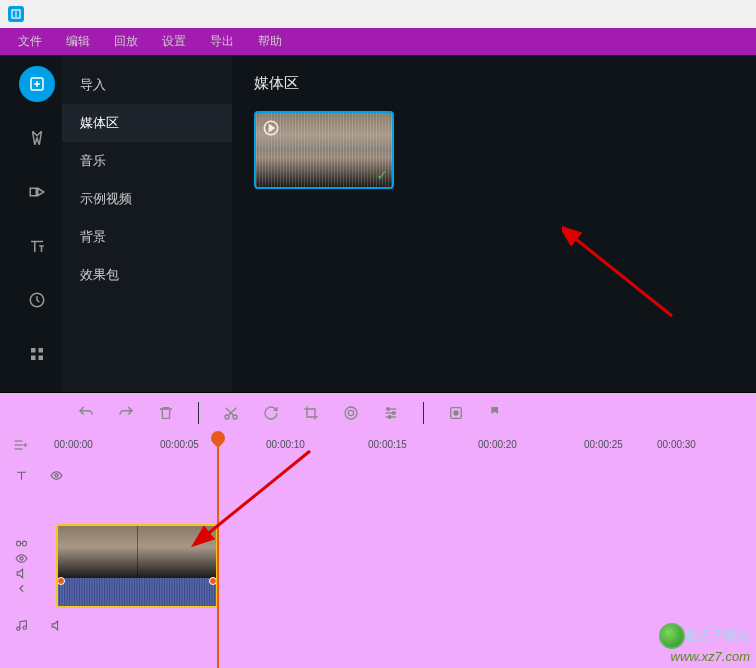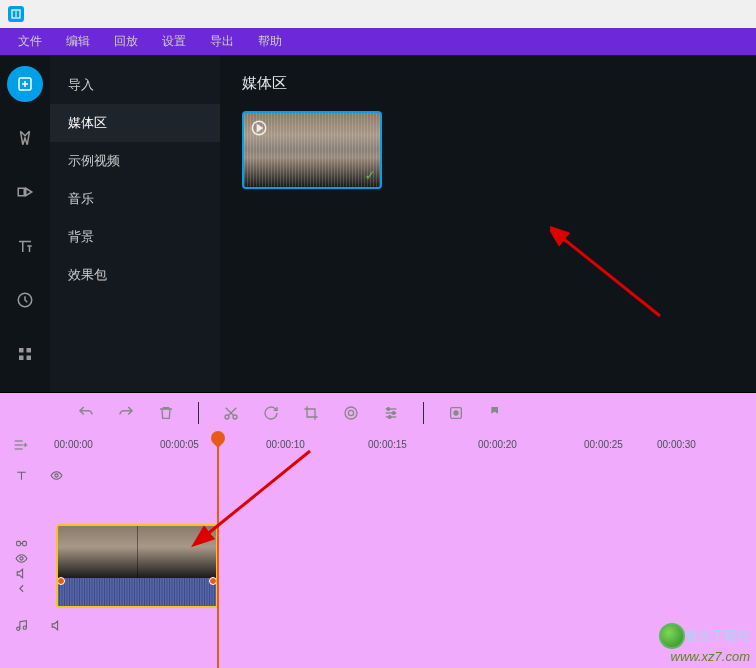--- a/index.html
+++ b/index.html
@@ -2,24 +2,24 @@
 <html><head>
 <meta charset="utf-8">
 <style>
 * { margin: 0; padding: 0; box-sizing: border-box; font-family: "Microsoft YaHei", sans-serif; }
 body { background: #0f1419; color: #e0e0e0; width: 756px; height: 668px; overflow: hidden; position: relative; }
 
 .titlebar { height: 28px; background: #f0f0f0; display: flex; align-items: center; padding: 0 8px; color: #333; font-size: 12px; }
 .titlebar .app-icon { width: 16px; height: 16px; background: #00a0e9; border-radius: 3px; margin-right: 6px; display: flex; align-items: center; justify-content: center; }
 .titlebar .app-icon svg { width: 10px; height: 10px; }
 
-.menubar { height: 28px; background: #6d28d9; display: flex; align-items: center; padding: 0 8px; gap: 4px; border-bottom: 1px solid #1a1f26; }
+.menubar { height: 28px; background: #a21caf; display: flex; align-items: center; padding: 0 8px; gap: 4px; border-bottom: 1px solid #1a1f26; }
 .menubar .menu-item { padding: 4px 10px; font-size: 12px; color: #ccc; cursor: pointer; }
 
-.main-area { display: flex; height: 336px; }
+.main-area { display: flex; height: 336px; margin-left: 12px; }
 
 .toolstrip { width: 50px; background: #0f1419; display: flex; flex-direction: column; align-items: center; padding-top: 10px; gap: 18px; }
 .toolstrip .tool { width: 36px; height: 36px; display: flex; align-items: center; justify-content: center; cursor: pointer; border-radius: 50%; color: #999; }
 .toolstrip .tool.active { background: #00a0e9; color: #fff; }
 .toolstrip .tool svg { width: 18px; height: 18px; }
 
 .sidebar { width: 170px; background: #141920; padding-top: 10px; }
 .sidebar .side-item { padding: 10px 18px; font-size: 13px; color: #ccc; cursor: pointer; }
 .sidebar .side-item.active { background: #1e242c; color: #fff; }
 
@@ -131,22 +131,22 @@
           <rect x="14" y="4" width="6" height="6"></rect>
           <rect x="4" y="14" width="6" height="6"></rect>
           <rect x="14" y="14" width="6" height="6"></rect>
         </svg>
     </div>
   </div>
 
   <div class="sidebar">
     <div class="side-item">导入</div>
     <div class="side-item active">媒体区</div>
+    <div class="side-item">音乐</div>
     <div class="side-item">示例视频</div>
-    <div class="side-item">音乐</div>
     <div class="side-item">背景</div>
     <div class="side-item">效果包</div>
   </div>
 
   <div class="content">
     <div class="section-title">媒体区</div>
     <div class="media-thumb">
       <div class="thumb-img">
         <span class="play-icon">
           <svg width="18" height="18" viewBox="0 0 24 24" fill="none" stroke="currentColor" stroke-width="2">

